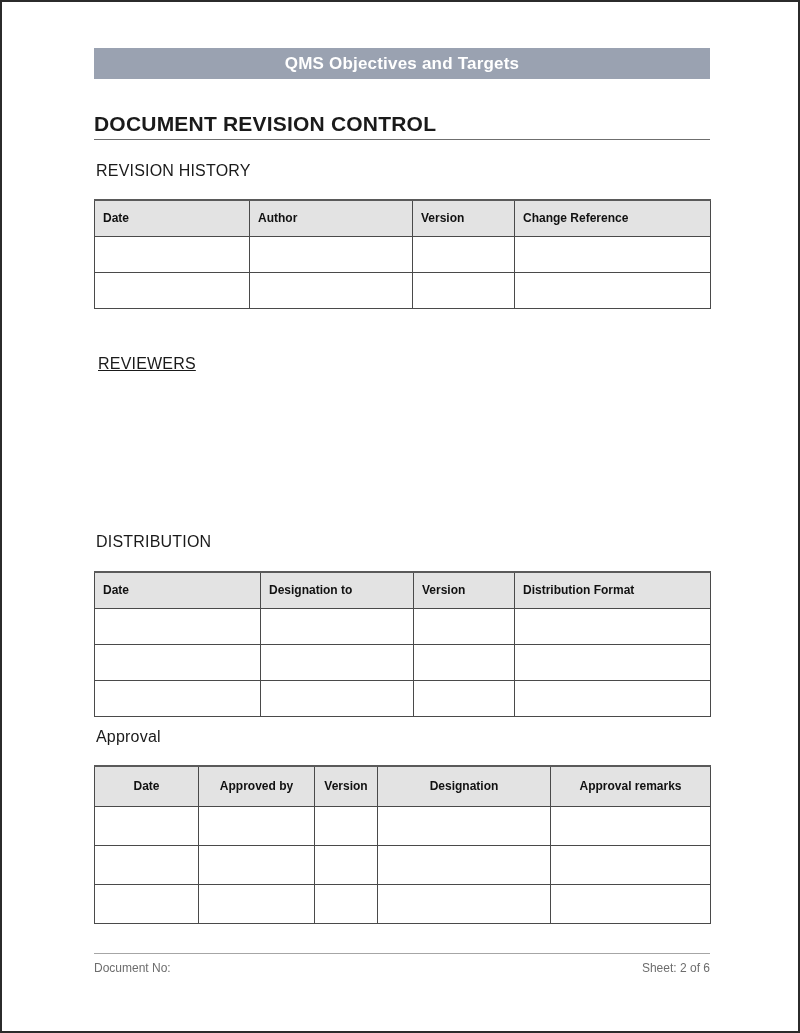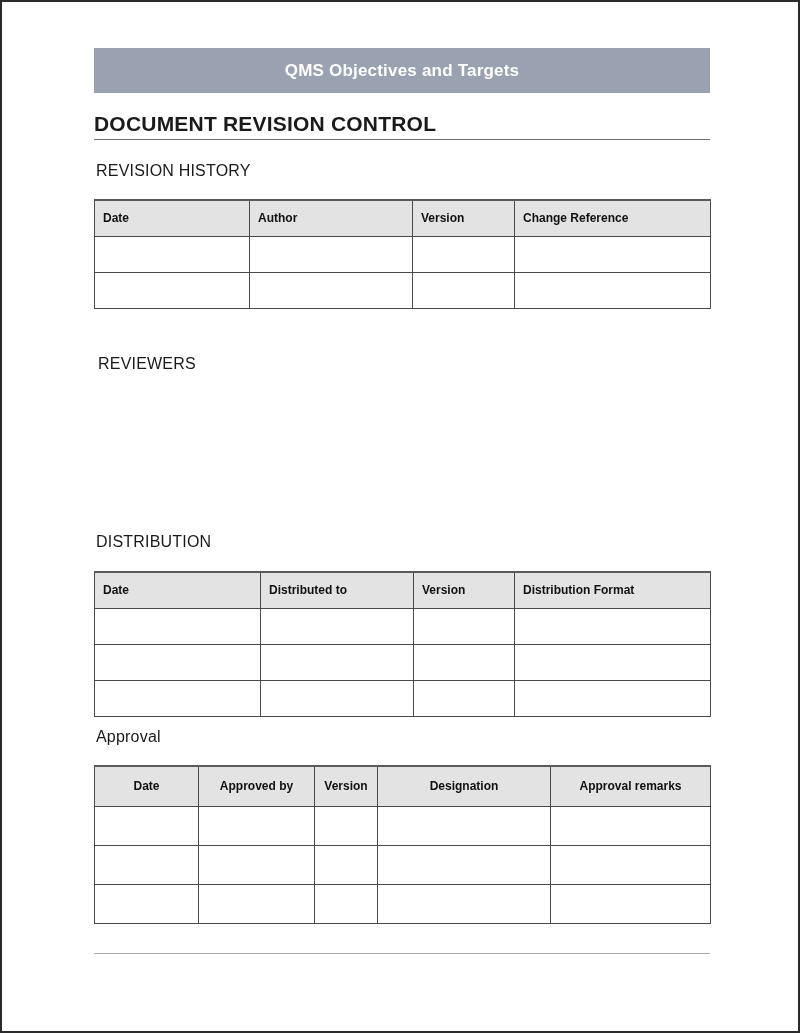--- a/index.html
+++ b/index.html
@@ -21,21 +21,21 @@
     border: 2px solid #2b2b2b;
     overflow: hidden;
   }
 
   
   .title-bar {
     position: absolute;
     left: 92px;
     top: 46px;
     width: 616px;
-    height: 45px;
+    height: 31px;
     background: #9aa2b1;
     display: flex;
     align-items: center;
     justify-content: center;
     text-align: center;
   }
   .title-bar-text {
     color: #ffffff;
     font-size: 17px;
     font-weight: bold;
@@ -168,36 +168,36 @@
       </tr>
       <tr>
         <td></td>
         <td></td>
         <td></td>
         <td></td>
       </tr>
     </tbody>
   </table>
 
-  <div class="sec-label indented" style="top:353px;">REVIEWERS</div>
+  <div class="sec-label indented" style="top:353px;text-decoration:underline;">REVIEWERS</div>
 
 
   <div class="sec-label" style="top:531px;">DISTRIBUTION</div>
 
   <table class="doc-table" style="left:92px; top:569px; width:616px;">
     <colgroup>
       <col style="width:166px">
         <col style="width:153px">
       <col style="width:101px">
         <col style="width:196px">
     </colgroup>
     <thead>
       <tr>
         <th class="th-left">Date</th>
-        <th class="th-left">Distributed to</th>
+        <th class="th-left">Designation to</th>
         <th class="th-left">Version</th>
         <th class="th-left">Distribution Format</th>
       </tr>
     </thead>
     <tbody>
       <tr>
         <td></td>
         <td></td>
         <td></td>
         <td></td>
@@ -256,15 +256,19 @@
         <td></td>
         <td></td>
         <td></td>
         <td></td>
       </tr>
     </tbody>
   </table>
 
   <div class="footer-rule"></div>
   <div class="footer">
+    <div class="footer-row">
+      <span class="footer-left">Document No:</span>
+      <span class="footer-right">Sheet: 2 of 6</span>
+    </div>
   </div>
 
 </div>
 
 </body></html>

